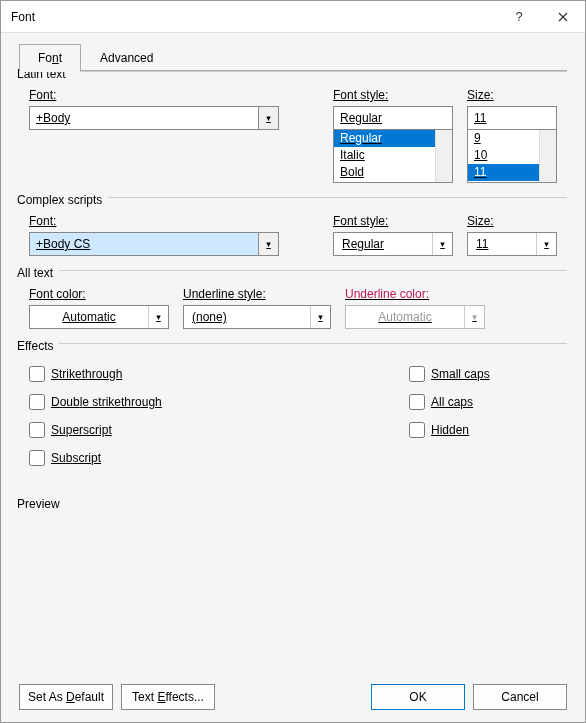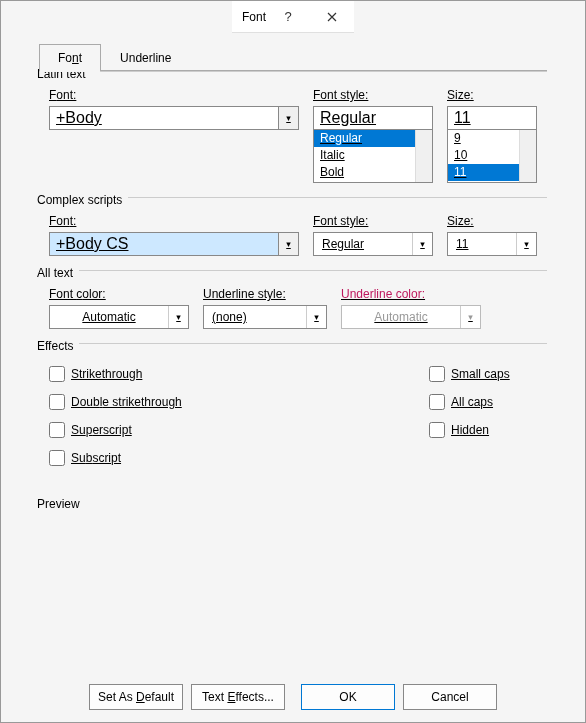--- a/index.html
+++ b/index.html
@@ -3,21 +3,20 @@
 <meta charset="utf-8">
 <style>
 * { box-sizing: border-box; font-family: 'Segoe UI', Tahoma, sans-serif; }
 body { margin: 0; padding: 0; background: #fff; }
 .dialog {
   width: 586px; height: 723px;
   background: #f5f5f5;
   border: 1px solid #999;
   display: flex; flex-direction: column;
   position: relative;
-  align-items: center;
 }
 .titlebar {
   height: 32px;
   background: #fff;
   display: flex; align-items: center;
   padding: 0 0 0 10px;
   border-bottom: 1px solid #e0e0e0;
 }
 .titlebar .title { font-size: 12px; flex: 1; }
 .titlebar .btn {
@@ -69,21 +68,21 @@
 .col { display: flex; flex-direction: column; }
 label.fld { font-size: 12px; margin-bottom: 4px; }
 label.fld .ul { text-decoration: underline; }
 .combo {
   display: flex; height: 24px;
   border: 1px solid #888; background: #fff;
   font-size: 12px; align-items: center;
 }
 .combo input {
   border: none; outline: none; flex: 1;
-  padding: 0 6px; font-size: 16px; height: 100%;
+  padding: 0 6px; font-size: 12px; height: 100%;
   background: transparent;
 }
 .combo .arrow {
   width: 20px; height: 100%;
   border-left: 1px solid #888;
   background: #f0f0f0;
   display: flex; align-items: center; justify-content: center;
   font-size: 9px;
 }
 .dropdown {
@@ -163,21 +162,21 @@
     <div class="btn close">
       <svg width="10" height="10" viewBox="0 0 10 10">
           <path d="M1 1 L9 9 M9 1 L1 9" stroke="currentColor" stroke-width="1.2"></path>
         </svg>
     </div>
   </div>
 
   <div class="body">
     <div class="tabs">
       <div class="tab active">Fo<span style="text-decoration:underline">n</span>t</div>
-      <div class="tab">Underline</div>
+      <div class="tab">Advanced</div>
     </div>
 
     <div class="tab-panel">
 
       <div class="group-box">
         <span class="group-title">Latin text</span>
         <div class="group-inner">
           <div class="row">
             <div class="col" style="flex:1">
               <label class="fld"><span class="ul">F</span>ont:</label>
@@ -249,21 +248,21 @@
           <div class="row">
             <div class="col">
               <label class="fld">Font <span class="ul">c</span>olor:</label>
               <div class="dropdown" style="width:140px">
                 <span style="text-align:center">Automatic</span>
                 <div class="arrow">▾</div>
               </div>
             </div>
             <div class="col">
               <label class="fld"><span class="ul">U</span>nderline style:</label>
-              <div class="dropdown" style="width:124px">
+              <div class="dropdown" style="width:148px">
                 <span>(none)</span>
                 <div class="arrow">▾</div>
               </div>
             </div>
             <div class="col">
               <label class="fld disabled-label">Underline color:</label>
               <div class="dropdown disabled" style="width:140px">
                 <span style="text-align:center">Automatic</span>
                 <div class="arrow">▾</div>
               </div>

